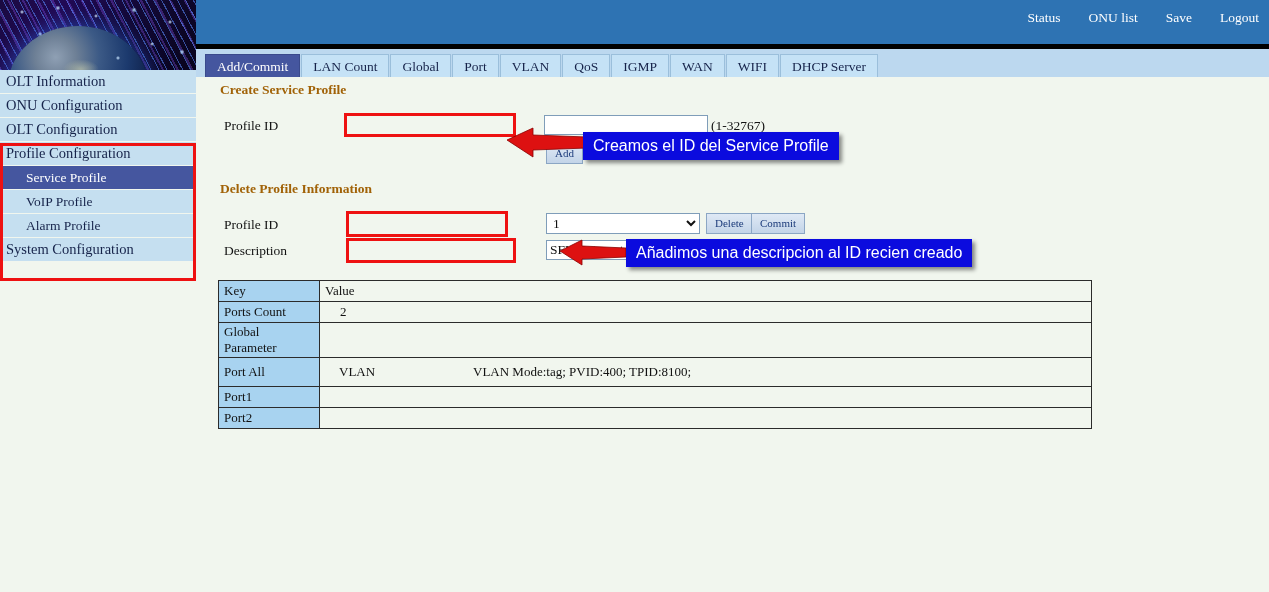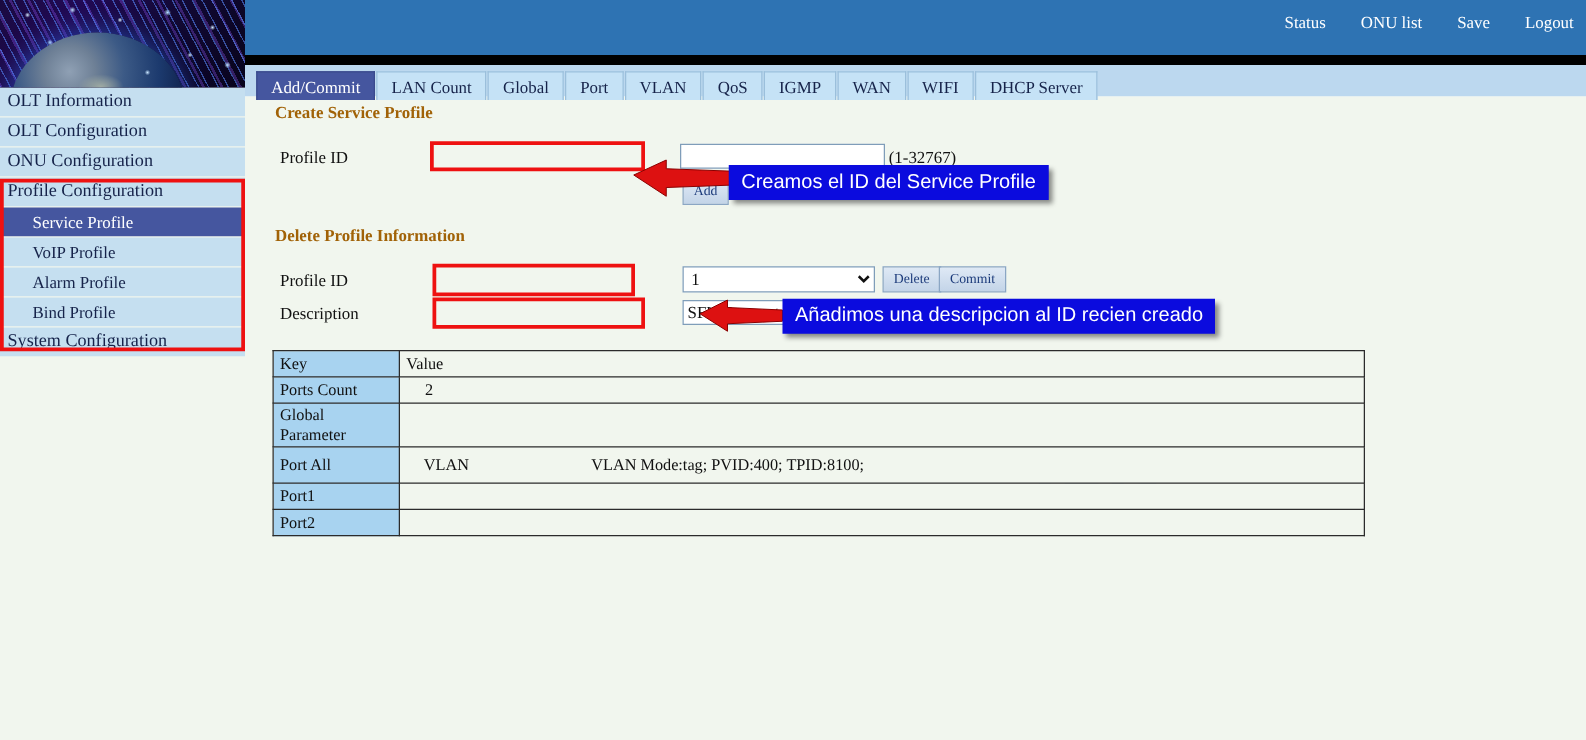--- a/index.html
+++ b/index.html
@@ -105,21 +105,21 @@
     padding: 0 10px;
     white-space: nowrap;
     cursor: pointer;
   }
 
   
   #tabbar {
     position: absolute; left: 196px; top: 44px;
     width: 1073px; height: 33px;
     background: #BCD8EF;
-    border-top: 8px solid #000000;
+    border-top: 5px solid #000000;
     padding-top: 5px;
     z-index: 2;
   }
   #tabstrip { display: flex; align-items: flex-start; padding-left: 9px; }
   .tab {
     height: 23px;
     line-height: 23px;
     padding: 0 11px;
     font-size: 13.5px;
     color: #16234a;
@@ -268,27 +268,26 @@
 
   <div id="sidebar">
     <div id="banner">
       <div class="rays"></div>
       <div class="globe"></div>
       <div class="land"></div>
       <div class="dots"></div>
     </div>
     <div id="nav-list">
         <div class="nav-item">OLT Information</div>
+        <div class="nav-item">ONU Configuration</div>
         <div class="nav-item">OLT Configuration</div>
-        <div class="nav-item">ONU Configuration</div>
         <div class="nav-item">Profile Configuration</div>
         <div class="nav-item sub selected">Service Profile</div>
         <div class="nav-item sub">VoIP Profile</div>
         <div class="nav-item sub">Alarm Profile</div>
-        <div class="nav-item sub">Bind Profile</div>
         <div class="nav-item">System Configuration</div>
       </div>
   </div>
 
   <div id="header">
     <div class="links" id="header-links">
         <a href="#">Status</a>
         <a href="#">ONU list</a>
         <a href="#">Save</a>
         <a href="#">Logout</a>

